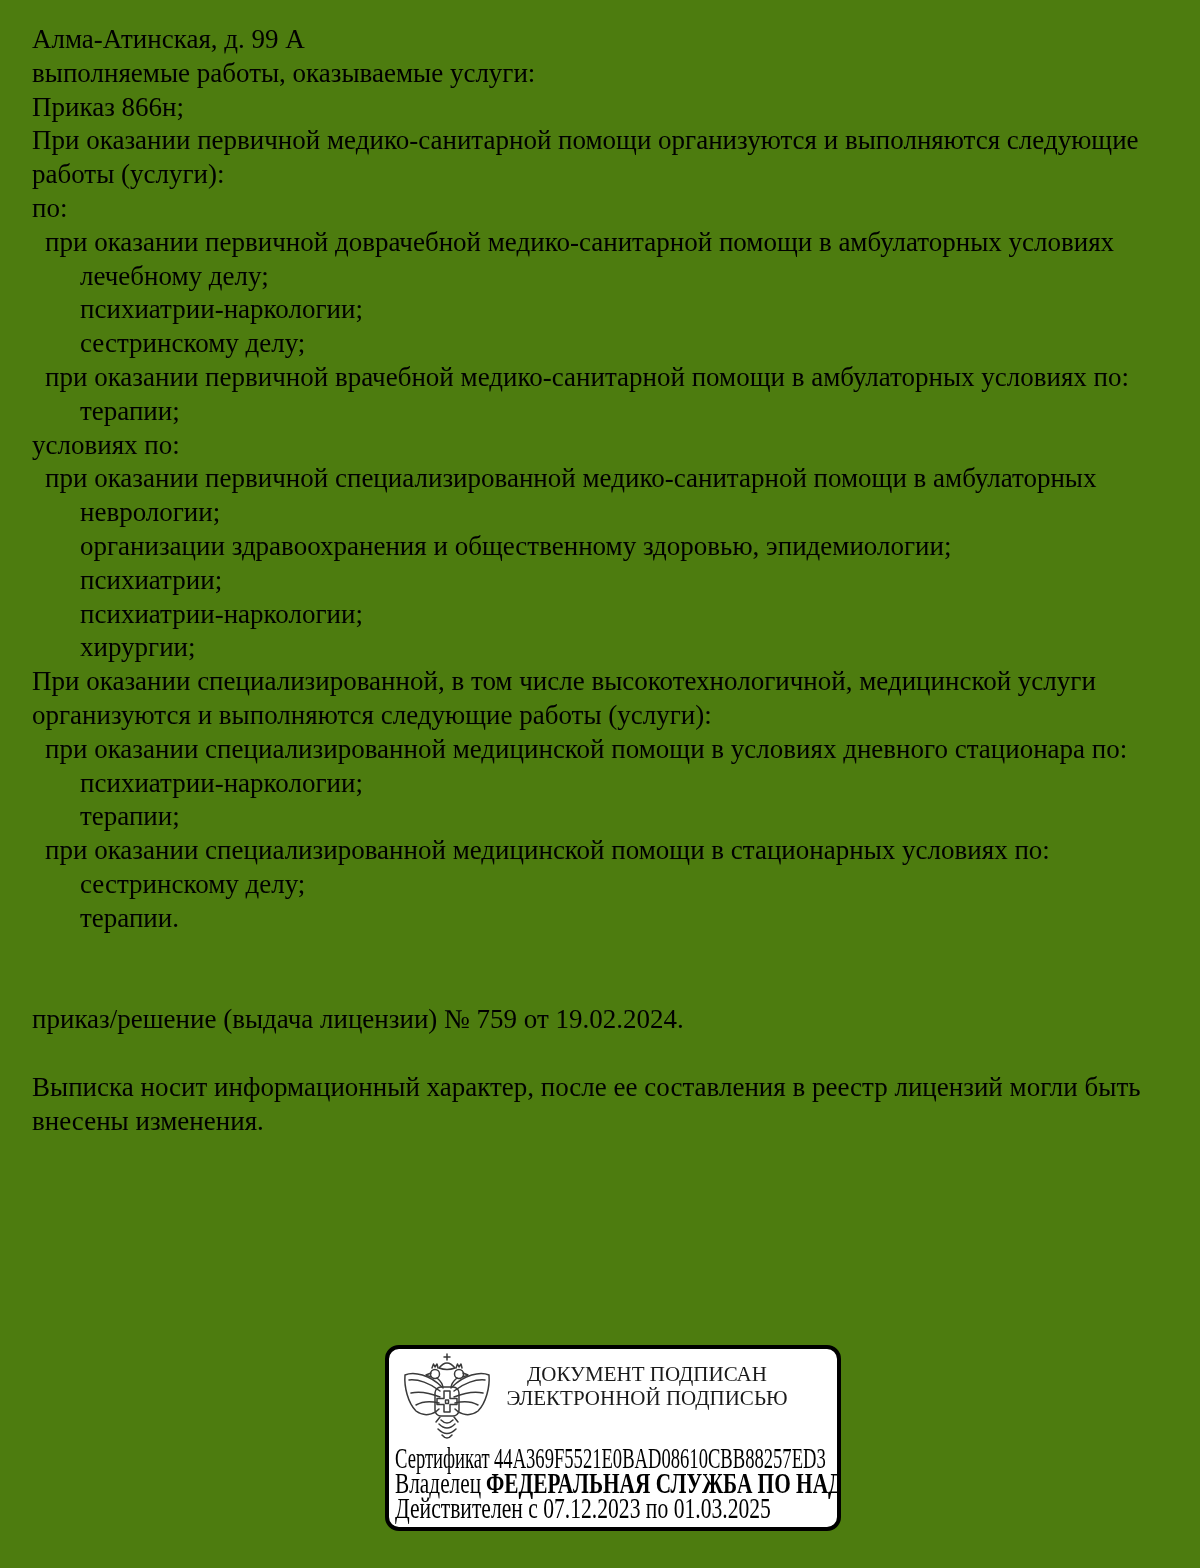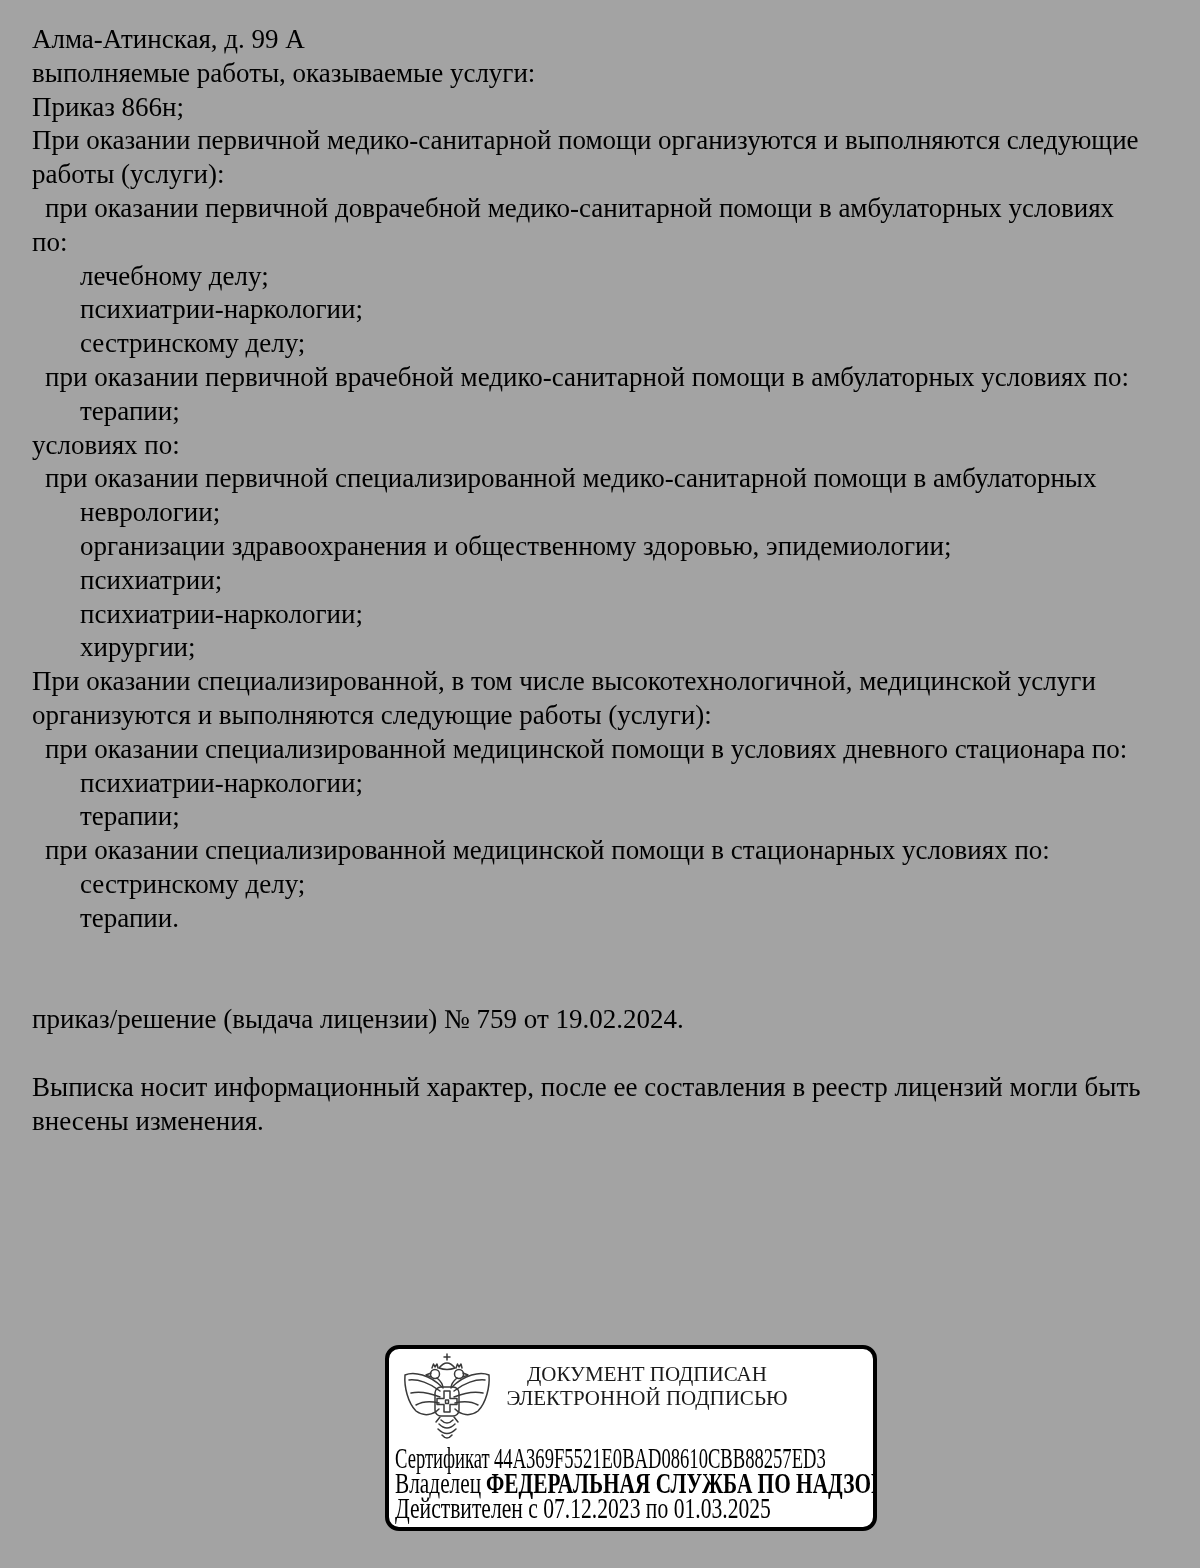--- a/index.html
+++ b/index.html
@@ -4,21 +4,21 @@
 <style>
   html, body {
     margin: 0;
     padding: 0;
     background: #ffffff;
   }
   .page {
     position: relative;
     width: 1200px;
     height: 1568px;
-    background: #a3a3a3;
+    background: #4d7c0f;
     font-family: "Liberation Serif", serif;
     color: #000000;
     overflow: hidden;
   }
   
   .doc-text {
     position: absolute;
     left: 0;
     top: 0;
     width: 1200px;
@@ -29,21 +29,21 @@
   .line { white-space: pre; }
   .i0 { padding-left: 32px; }
   .i1 { padding-left: 45px; }
   .i2 { padding-left: 80px; }
 
   
   .stamp {
     position: absolute;
     left: 385px;
     top: 1345px;
-    width: 492px;
+    width: 456px;
     height: 186px;
     box-sizing: border-box;
     border: 4px solid #000000;
     border-radius: 14px;
     background: #ffffff;
     overflow: hidden;
   }
   .emblem {
     position: absolute;
     left: 13px;
@@ -85,22 +85,22 @@
 <body>
 
 <div class="page">
 
   <div class="doc-text">
       <div class="line i0">Алма-Атинская, д. 99 А</div>
       <div class="line i0">выполняемые работы, оказываемые услуги:</div>
       <div class="line i0">Приказ 866н;</div>
       <div class="line i0">При оказании первичной медико-санитарной помощи организуются и выполняются следующие</div>
       <div class="line i0">работы (услуги):</div>
+      <div class="line i0">по:</div>
       <div class="line i1">при оказании первичной доврачебной медико-санитарной помощи в амбулаторных условиях</div>
-      <div class="line i0">по:</div>
       <div class="line i2">лечебному делу;</div>
       <div class="line i2">психиатрии-наркологии;</div>
       <div class="line i2">сестринскому делу;</div>
       <div class="line i1">при оказании первичной врачебной медико-санитарной помощи в амбулаторных условиях по:</div>
       <div class="line i2">терапии;</div>
       <div class="line i0">условиях по:</div>
       <div class="line i1">при оказании первичной специализированной медико-санитарной помощи в амбулаторных</div>
       <div class="line i2">неврологии;</div>
       <div class="line i2">организации здравоохранения и общественному здоровью, эпидемиологии;</div>
       <div class="line i2">психиатрии;</div>

